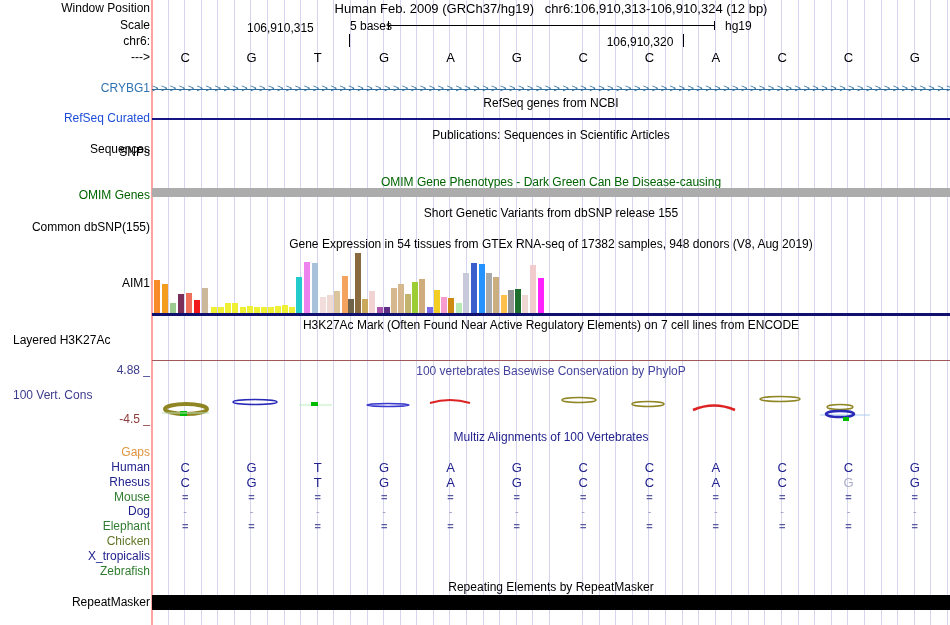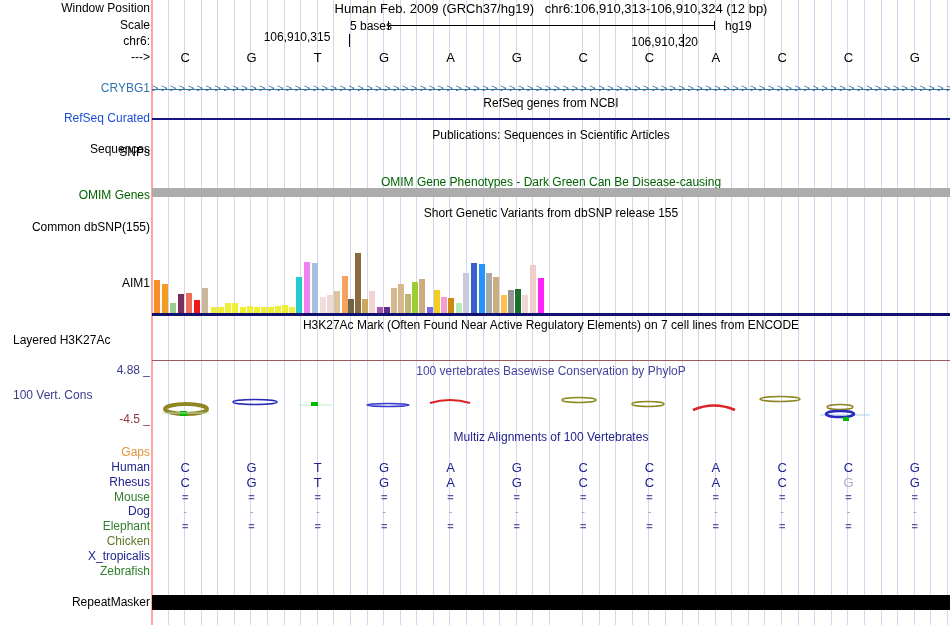--- a/index.html
+++ b/index.html
@@ -70,23 +70,23 @@
   <div id="track-area">
 
     <div class="ctitle" style="top:2px;font-size:13px">
       <span>Human Feb. 2009 (GRCh37/hg19)</span>&nbsp;&nbsp;&nbsp;<span>chr6:106,910,313-106,910,324 (12 bp)</span>
     </div>
 
     <div class="abs" style="top:19px;left:150px;width:90px;text-align:right">5 bases</div>
     <div id="scale-ruler" style="left:236px;top:21px;width:325px"></div>
     <div class="abs" style="top:19px;left:573px">hg19</div>
 
-    <div class="abs" style="top:30px;left:95px;width:100px;text-align:center">106,910,315</div>
+    <div class="abs" style="top:21px;left:95px;width:100px;text-align:left">106,910,315</div>
     <div class="tick" style="left:197px;top:34px"></div>
-    <div class="abs" style="top:35px;left:430px;width:116px;text-align:right">106,910,320</div>
+    <div class="abs" style="top:35px;left:430px;width:116px;text-align:center">106,910,320</div>
     <div class="tick" style="left:531px;top:34px"></div>
 
     <div id="base-row">
         <div class="cell base" style="left: 0px; top: 51px;">C</div>
         <div class="cell base" style="left: 66.33px; top: 51px;">G</div>
         <div class="cell base" style="left: 132.66px; top: 51px;">T</div>
         <div class="cell base" style="left: 198.99px; top: 51px;">G</div>
         <div class="cell base" style="left: 265.32px; top: 51px;">A</div>
         <div class="cell base" style="left: 331.65px; top: 51px;">G</div>
         <div class="cell base" style="left: 397.98px; top: 51px;">C</div>
@@ -102,20 +102,21 @@
     <div class="ctitle" style="top:97px">RefSeq genes from NCBI</div>
     <div class="hbar" style="top:118px;height:2px;background:#151586"></div>
 
     <div class="ctitle" style="top:129px">Publications: Sequences in Scientific Articles</div>
 
     <div class="ctitle" style="top:176px;color:#006400">OMIM Gene Phenotypes - Dark Green Can Be Disease-causing</div>
     <div class="hbar" style="top:188px;height:9px;background:#ACACAC"></div>
 
     <div class="ctitle" style="top:207px">Short Genetic Variants from dbSNP release 155</div>
 
+    <div class="ctitle" style="top:238px">Gene Expression in 54 tissues from GTEx RNA-seq of 17382 samples, 948 donors (V8, Aug 2019)</div>
     <div id="gtex-bars">
         <div class="gtex-bar" style="left: 2px; top: 280px; height: 33px; background: rgb(247, 140, 40);"></div>
         <div class="gtex-bar" style="left: 10px; top: 284px; height: 29px; background: rgb(243, 156, 31);"></div>
         <div class="gtex-bar" style="left: 18px; top: 303px; height: 10px; background: rgb(155, 203, 142);"></div>
         <div class="gtex-bar" style="left: 26px; top: 294px; height: 19px; background: rgb(122, 47, 90);"></div>
         <div class="gtex-bar" style="left: 34px; top: 293px; height: 20px; background: rgb(238, 110, 90);"></div>
         <div class="gtex-bar" style="left: 42px; top: 300px; height: 13px; background: rgb(240, 24, 24);"></div>
         <div class="gtex-bar" style="left: 50px; top: 288px; height: 25px; background: rgb(203, 184, 155);"></div>
         <div class="gtex-bar" style="left: 59px; top: 307px; height: 6px; background: rgb(239, 239, 51);"></div>
         <div class="gtex-bar" style="left: 66px; top: 307px; height: 6px; background: rgb(239, 239, 51);"></div>
@@ -256,16 +257,17 @@
           <div class="cell navy mark-cell" style="left: 331.65px;">=</div>
           <div class="cell navy mark-cell" style="left: 397.98px;">=</div>
           <div class="cell navy mark-cell" style="left: 464.31px;">=</div>
           <div class="cell navy mark-cell" style="left: 530.64px;">=</div>
           <div class="cell navy mark-cell" style="left: 596.97px;">=</div>
           <div class="cell navy mark-cell" style="left: 663.3px;">=</div>
           <div class="cell navy mark-cell" style="left: 729.63px;">=</div>
         </div>
       </div>
 
+    <div class="ctitle" style="top:581px">Repeating Elements by RepeatMasker</div>
     <div class="hbar" style="top:595px;height:15px;background:#000"></div>
 
   </div>
 </div>
 
 </body></html>

